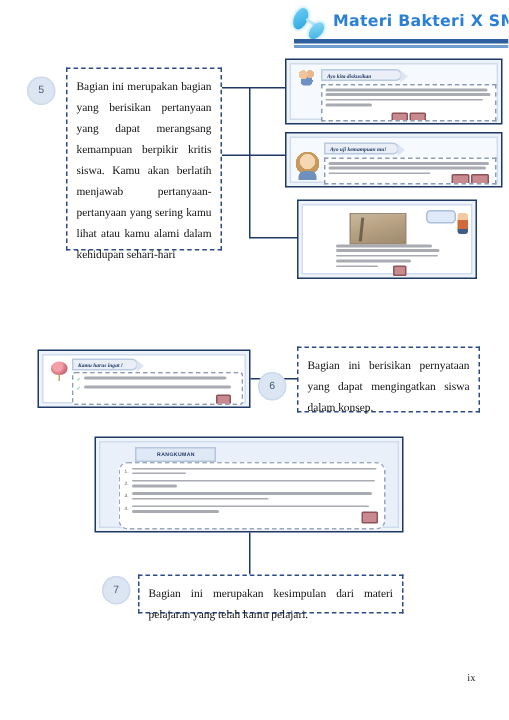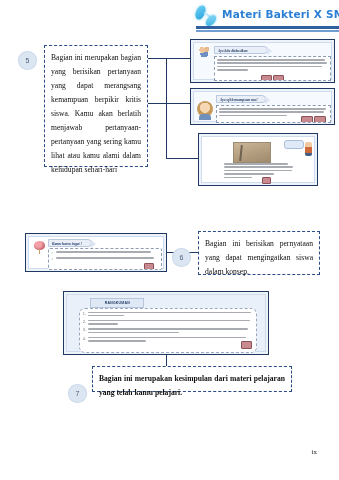--- a/index.html
+++ b/index.html
@@ -441,15 +441,15 @@
           </span>
       </div>
       <div class="btn-chip" style="position:absolute; right:4px; bottom:3px; width:9px; height:6px;"></div>
     </div>
   </div>
 </div>
 
 <div class="conn conn-v" style="left:166px; top:355px; height:28px;"></div>
 <div class="badge" style="left:68px; top:384px;">7</div>
 
-<div class="callout" style="left:92px; top:366px; width:200px; height:26px;font-weight:bold;">Bagian ini merupakan kesimpulan dari materi pelajaran yang telah kamu pelajari.</div>
+<div class="callout" style="left:92px; top:383px; width:177px; height:26px;">Bagian ini merupakan kesimpulan dari materi pelajaran yang telah kamu pelajari.</div>
 
 <div class="page-num">ix</div>
 
 </body></html>

